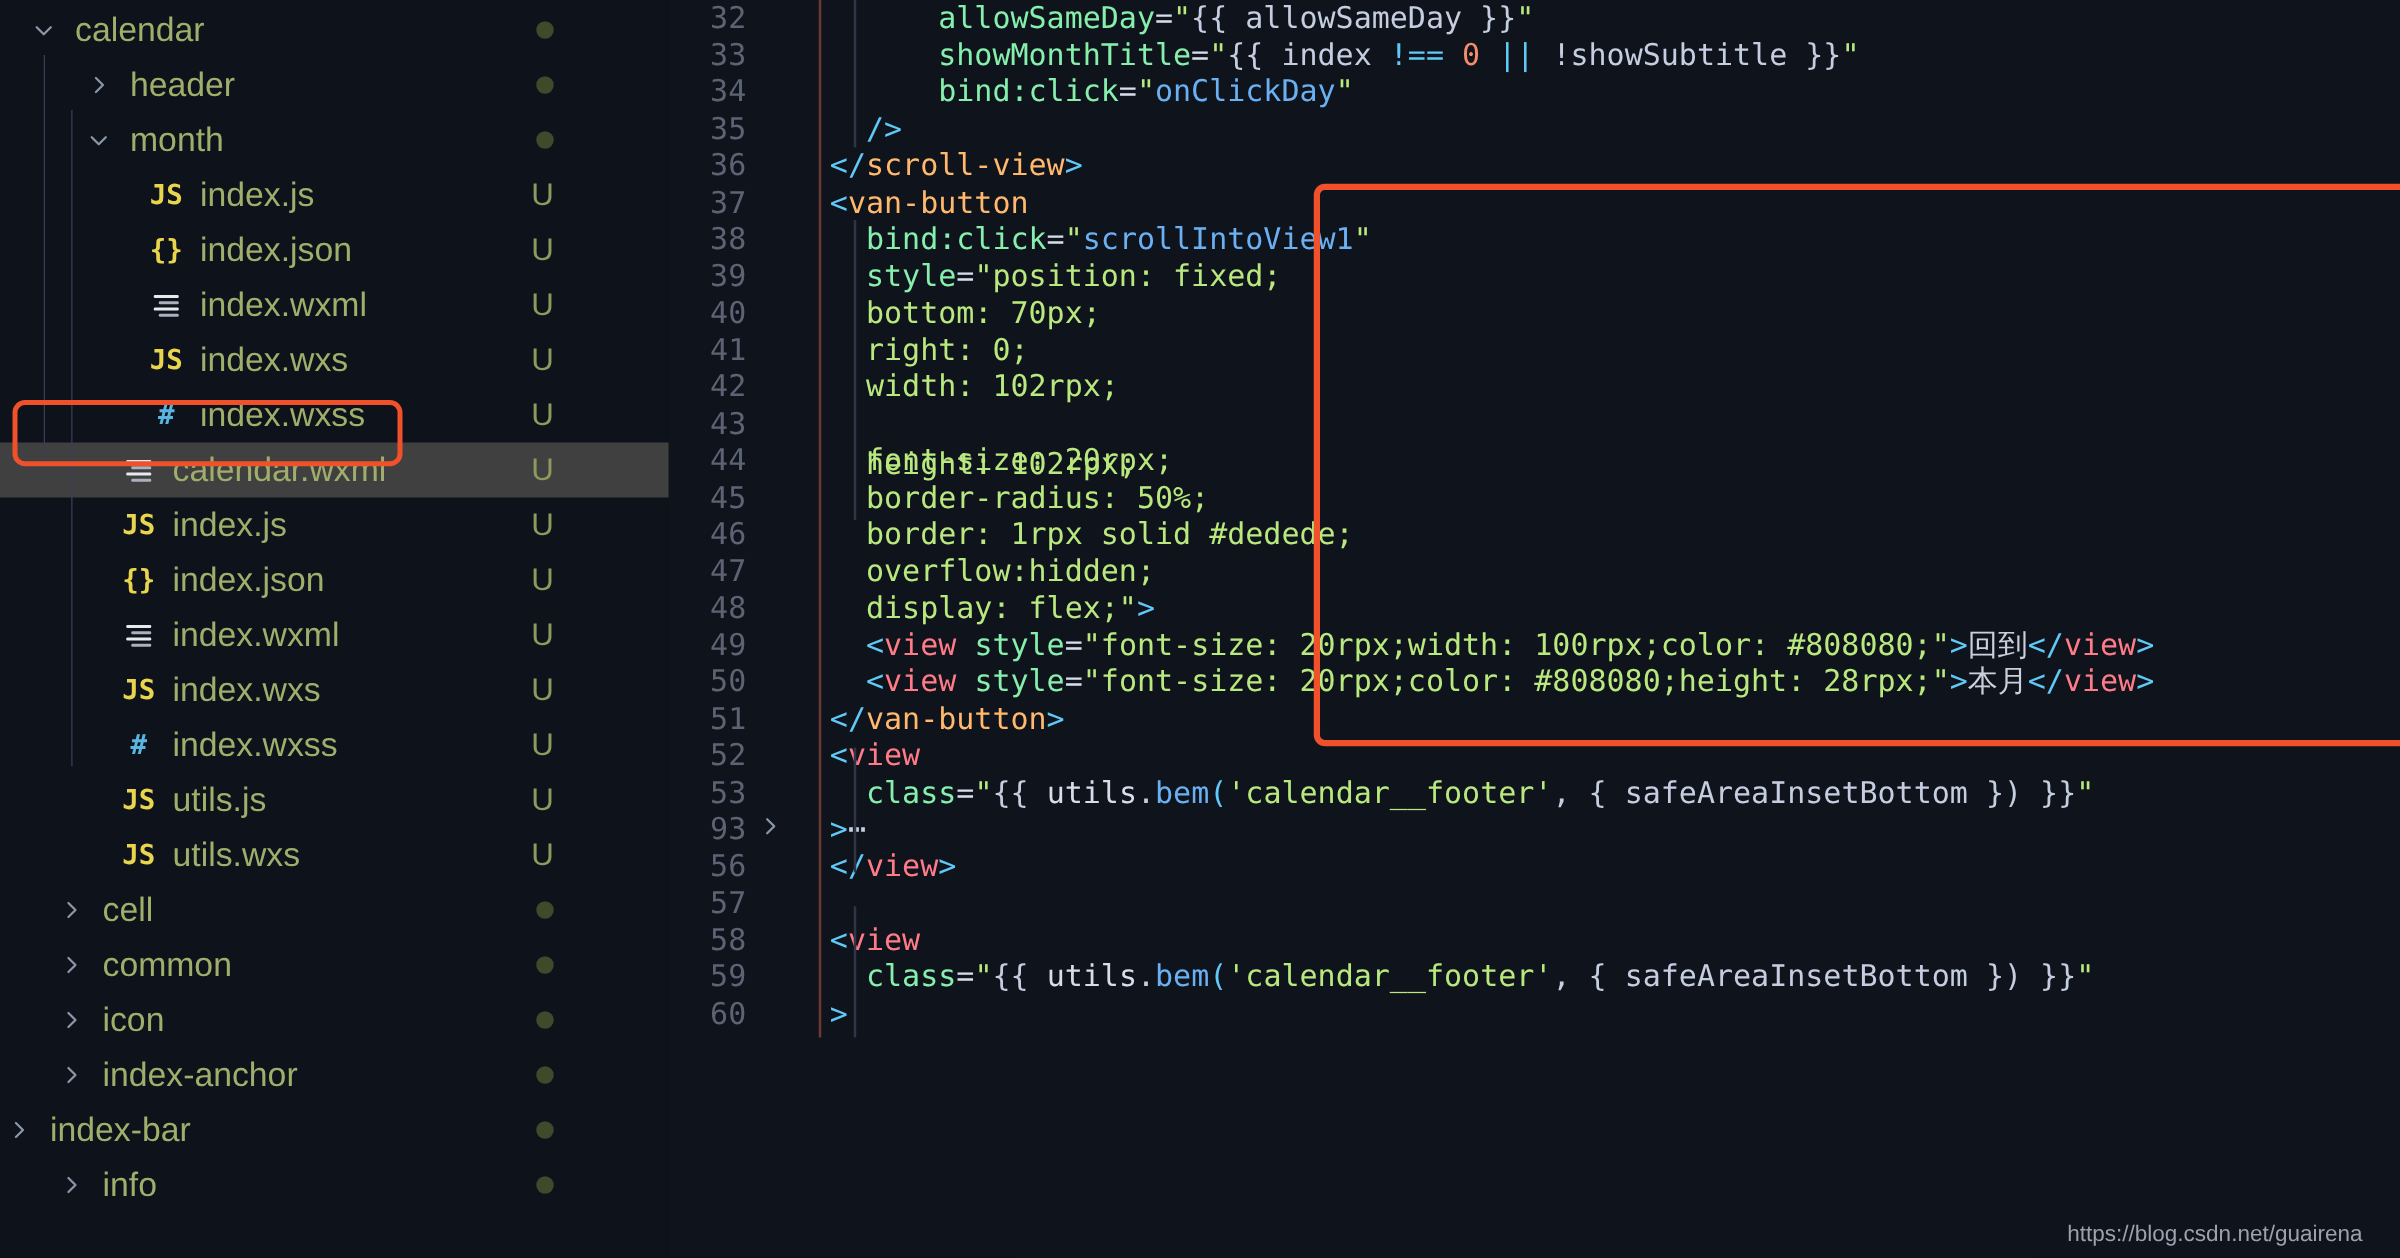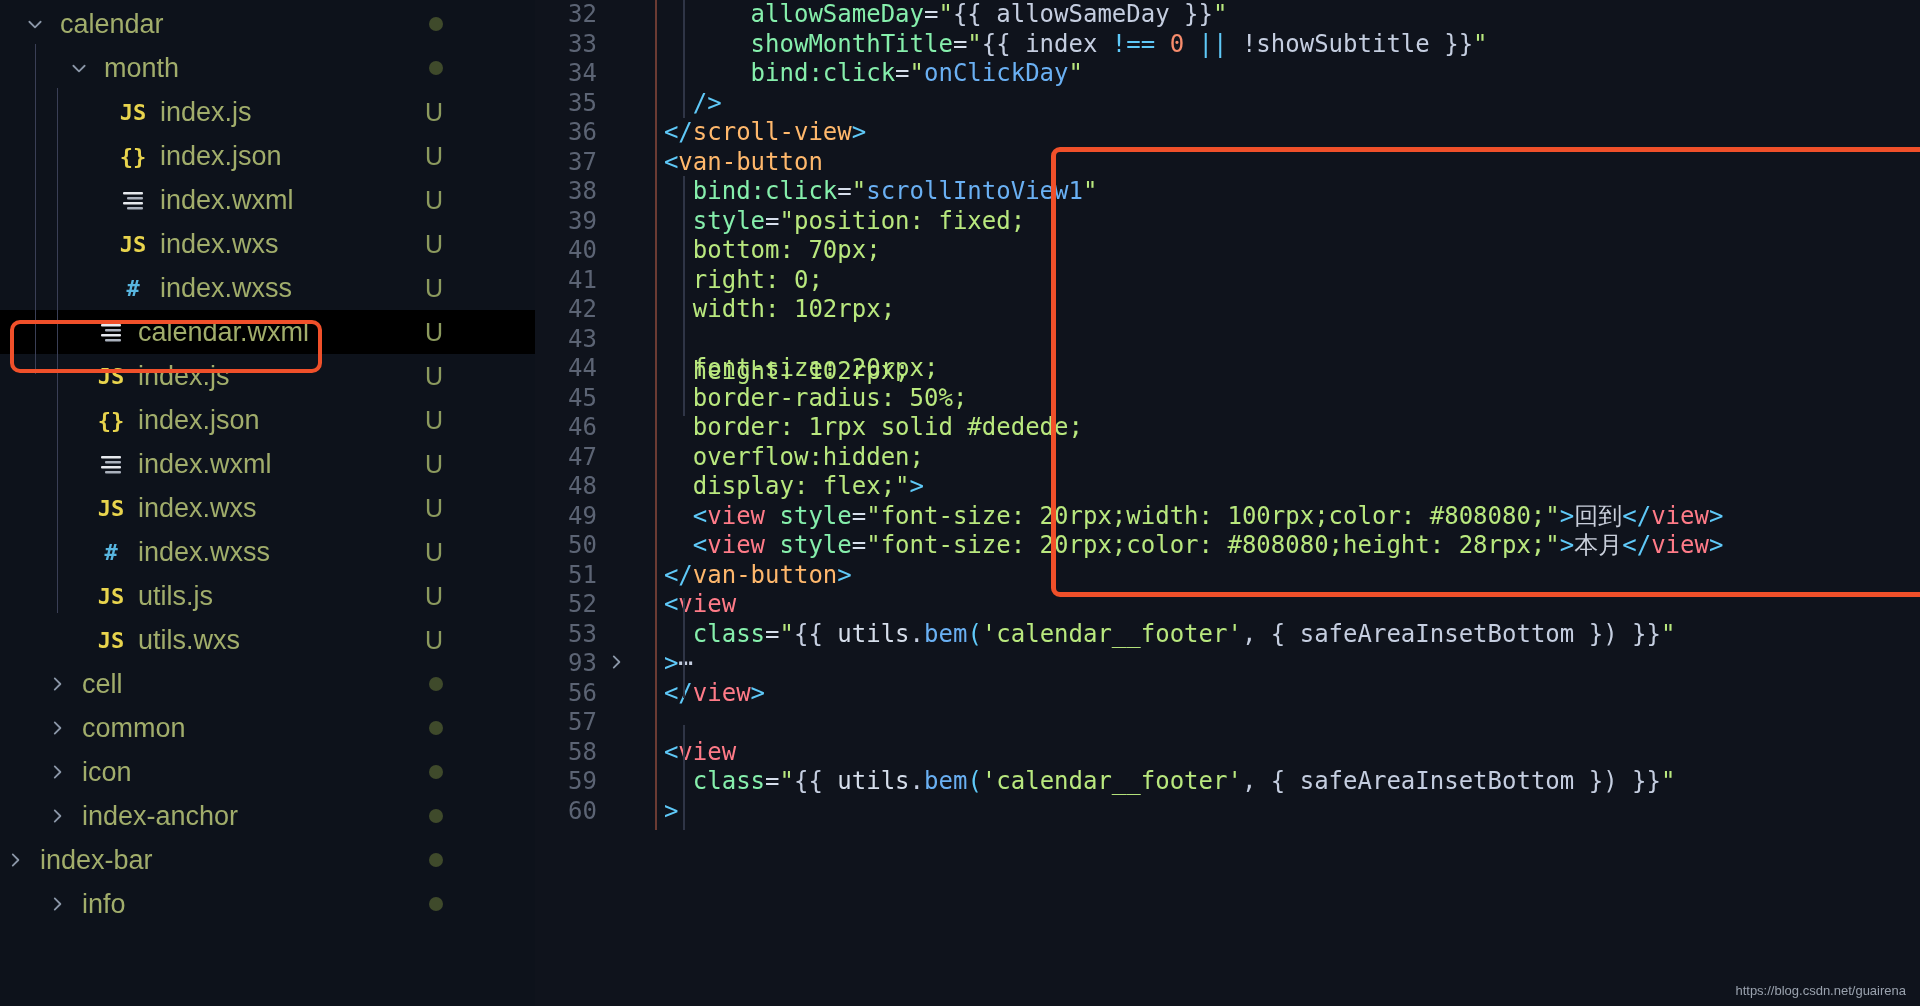--- a/index.html
+++ b/index.html
@@ -29,21 +29,21 @@
   }
   .tree-row {
     position: relative;
     height: 44px;
     display: flex;
     align-items: center;
     font-size: 27px;
     color: #9aa565;
     white-space: nowrap;
   }
-  .tree-row.selected { background: #000000; }
+  .tree-row.selected { background: #404040; }
   .twisty {
     width: 30px; height: 30px;
     flex: 0 0 30px;
     position: relative;
     color: #8b97a8;
     display: flex; align-items: center; justify-content: center;
   }
   .twisty svg { display:block; }
   .twisty.blank { visibility: hidden; }
   .ficon {
@@ -161,42 +161,51 @@
     width: 966px;
     height: 450px;
     border: 5px solid #f0502a;
     border-radius: 9px;
     pointer-events: none;
     z-index: 8;
   }
 
   #watermark {
     position: absolute;
-    right: 14px;
+    right: 30px;
     bottom: 8px;
-    font-size: 13px;
+    font-size: 18px;
     color: #9aa2ae;
     font-family: "Liberation Sans", sans-serif;
     z-index: 9;
   }
 </style>
 </head>
 <body>
 
 <div id="app">
 
   <div id="sidebar">
     <div id="tree">
         <div class="tree-row" style="padding-left: 20px;">
           <span class="twisty">
             <svg width="18" height="18" viewBox="0 0 16 16">
               <path d="M3 6 L8 11 L13 6" fill="none" stroke="#8b97a8" stroke-width="1.6" stroke-linecap="round" stroke-linejoin="round"></path>
             </svg>
           </span>
           <span class="lbl">calendar</span>
+          <span class="dot"></span>
+        </div>
+        <div class="tree-row" style="padding-left: 64px;">
+          <span class="twisty">
+            <svg width="18" height="18" viewBox="0 0 16 16">
+              <path d="M6 3 L11 8 L6 13" fill="none" stroke="#8b97a8" stroke-width="1.6" stroke-linecap="round" stroke-linejoin="round"></path>
+            </svg>
+          </span>
+          <span class="lbl">header</span>
           <span class="dot"></span>
         </div>
         <div class="tree-row" style="padding-left: 64px;">
           <span class="twisty">
             <svg width="18" height="18" viewBox="0 0 16 16">
               <path d="M3 6 L8 11 L13 6" fill="none" stroke="#8b97a8" stroke-width="1.6" stroke-linecap="round" stroke-linejoin="round"></path>
             </svg>
           </span>
           <span class="lbl">month</span>
           <span class="dot"></span>

